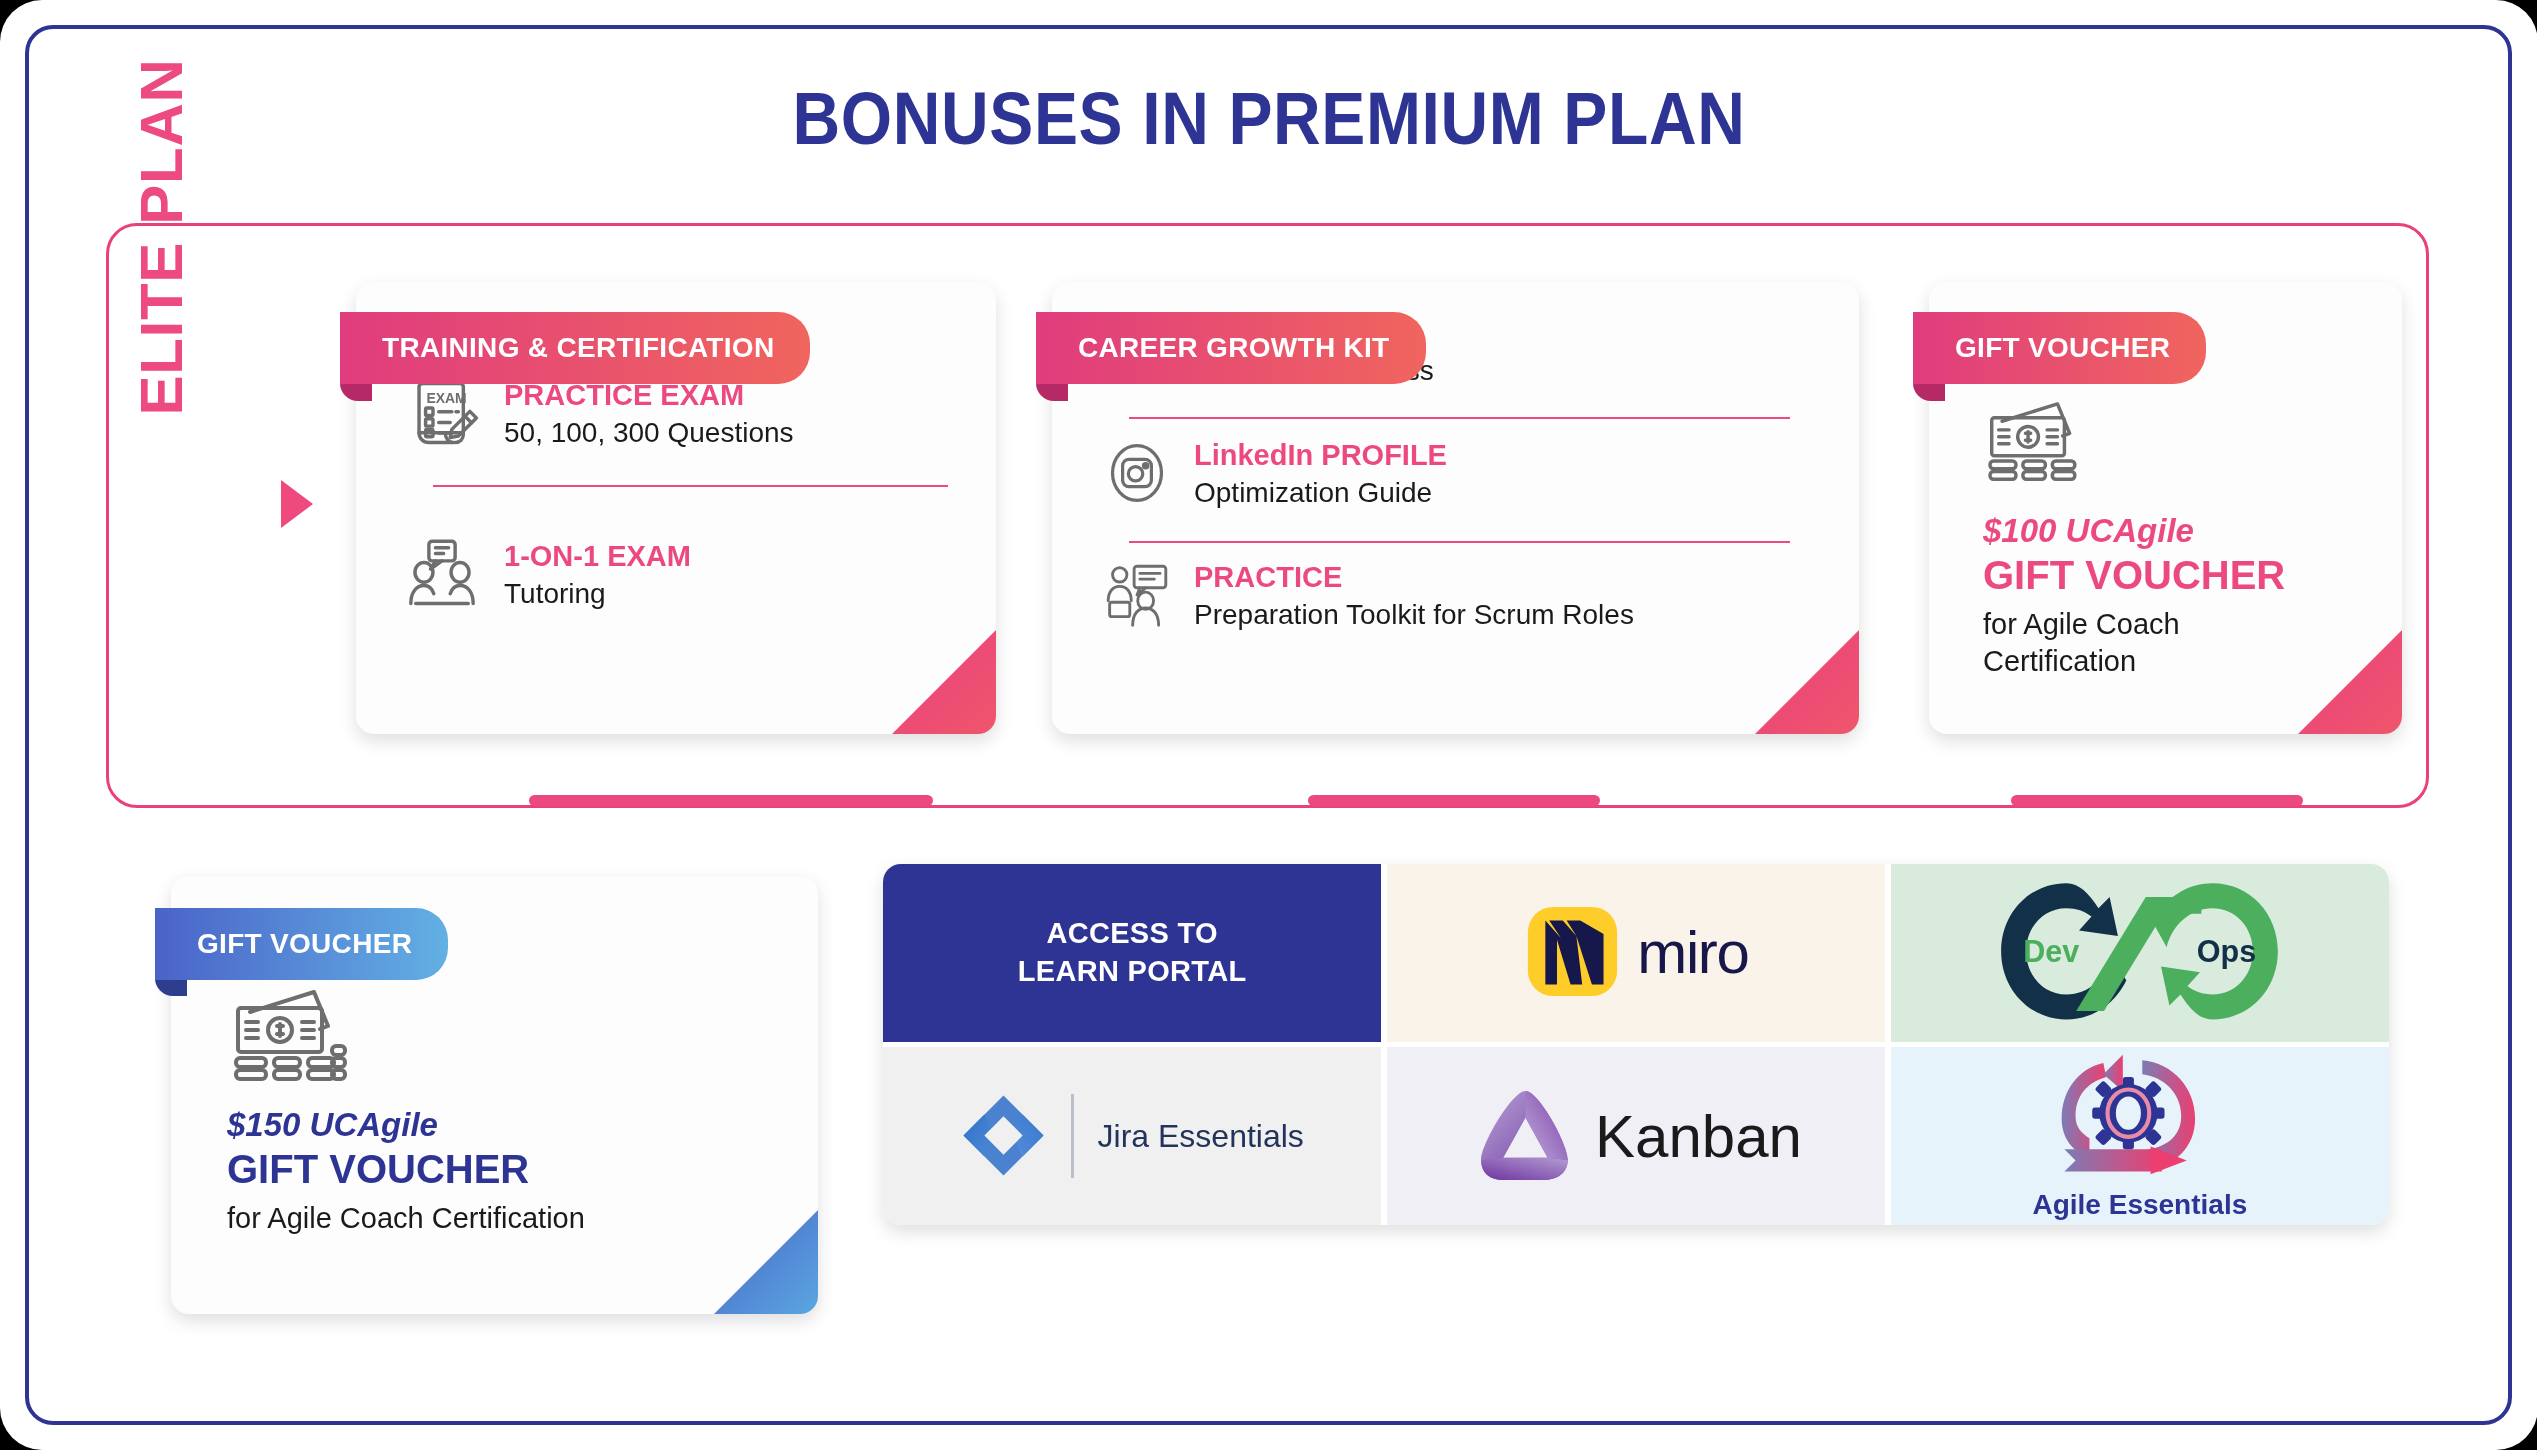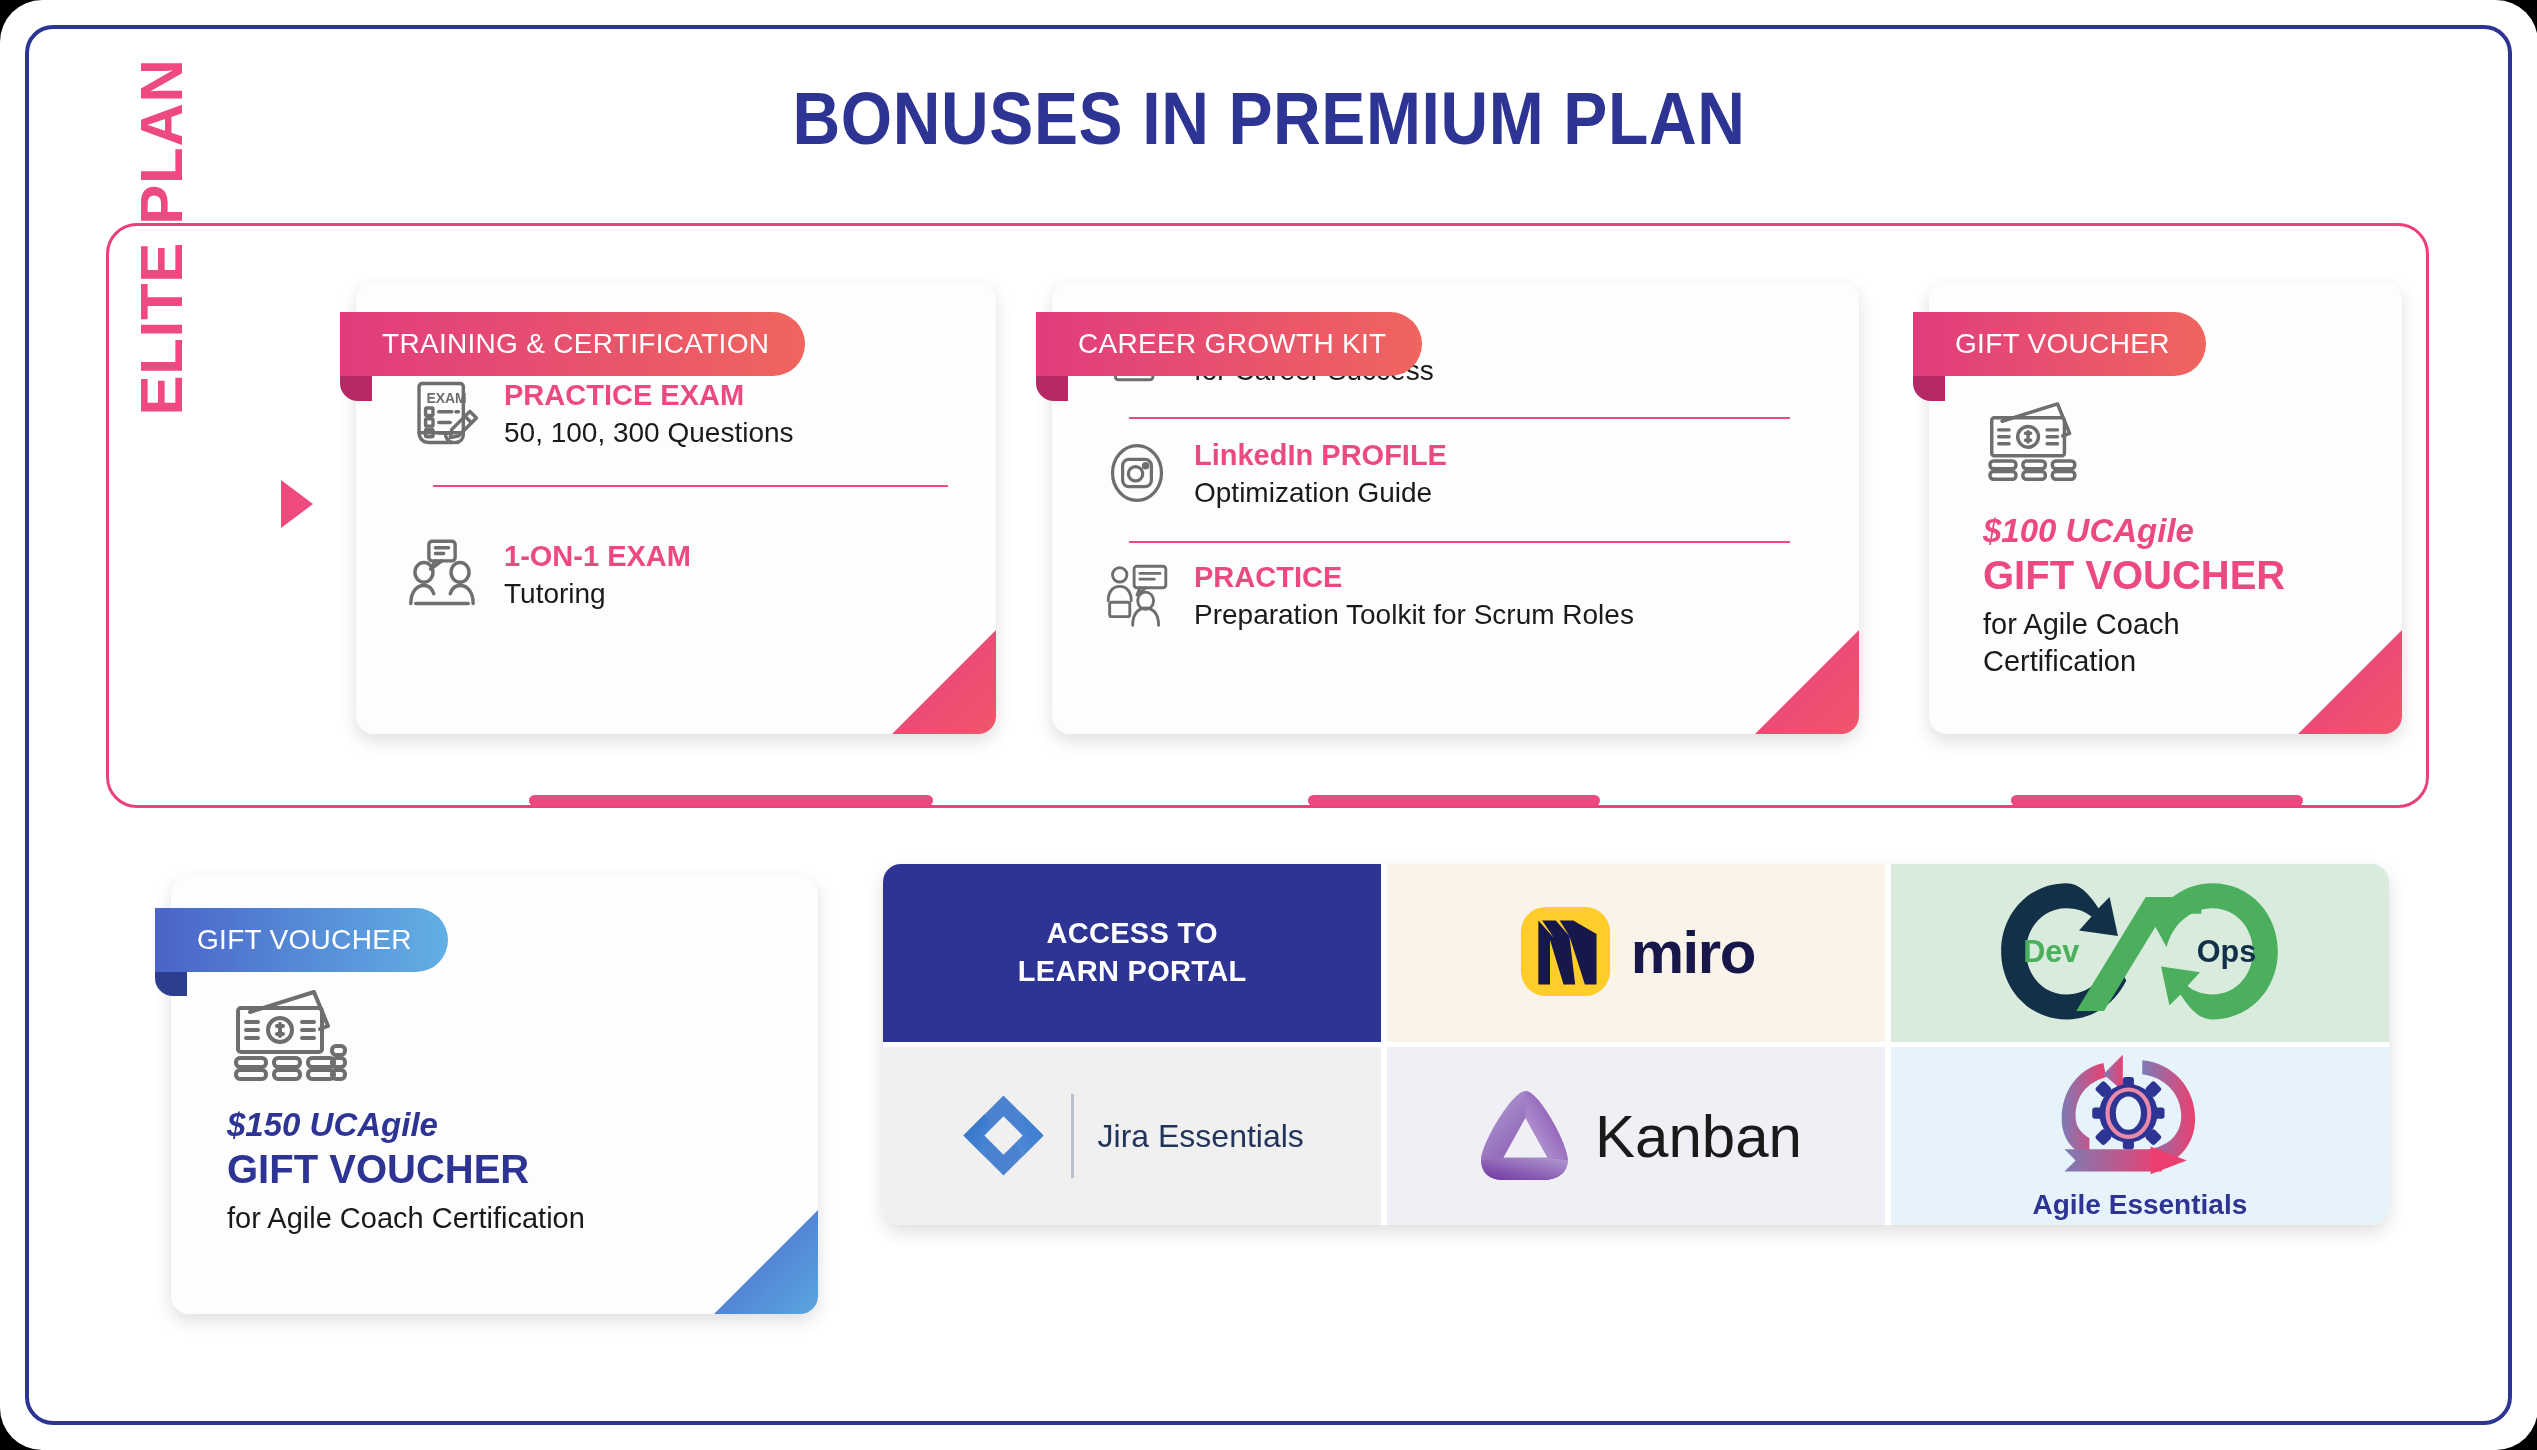--- a/index.html
+++ b/index.html
@@ -100,27 +100,27 @@
   .card-corner.bluegrad {
     border-bottom-color: transparent;
     background: linear-gradient(135deg, #4a63c8 0%, #5aa7e0 100%);
     width: 104px; height: 104px;
     border: none;
     clip-path: polygon(100% 0, 100% 100%, 0 100%);
   }
   
   .ribbon {
     position: absolute;
-    height: 64px;
+    height: 72px;
     display: flex;
     align-items: center;
     padding: 0 36px 0 42px;
     color: #fff;
     font-size: 28px;
-    font-weight: 400;
+    font-weight: 700;
     letter-spacing: 0.3px;
     border-radius: 0 32px 32px 0;
     background: linear-gradient(90deg, #e03c7e 0%, #f0655e 100%);
     font-family: "Liberation Sans Narrow", "Liberation Sans", sans-serif;
     white-space: nowrap;
     z-index: 4;
   }
   .ribbon.blue {
     background: linear-gradient(90deg, #4a63c8 0%, #62b0e4 100%);
   }
@@ -197,21 +197,21 @@
   #tile-devops { background: #d8ebdd; }
   #tile-jira   { background: #f0f0f0; }
   #tile-kanban { background: #f0eff5; }
   #tile-agile  { background: #e7f3fb; }
   #portal-text {
     color: #fff; font-size: 29px; font-weight: 700; text-align: center;
     line-height: 1.3; letter-spacing: 0.3px;
     font-family: "Liberation Sans Narrow", "Liberation Sans", sans-serif;
   }
   .logo-word {
-    font-size: 60px; font-weight: 700;
+    font-size: 60px; font-weight: 400;
     font-family: "Liberation Sans Narrow", "Liberation Sans", sans-serif;
   }
   #miro-word { color: #17174a; margin-left: 16.7px; letter-spacing: -1.4px; }
   #kanban-word { color: #1a1a1a; margin-left: 14px; font-weight: 400; }
   #jira-word {
     color: #22335c; font-size: 32px; margin-left: 24px;
     font-family: "Liberation Sans Narrow", "Liberation Sans", sans-serif;
   }
   #jira-divider {
     width: 2.1px; height: 84px; background: #b9bfcb; margin-left: 24px;

